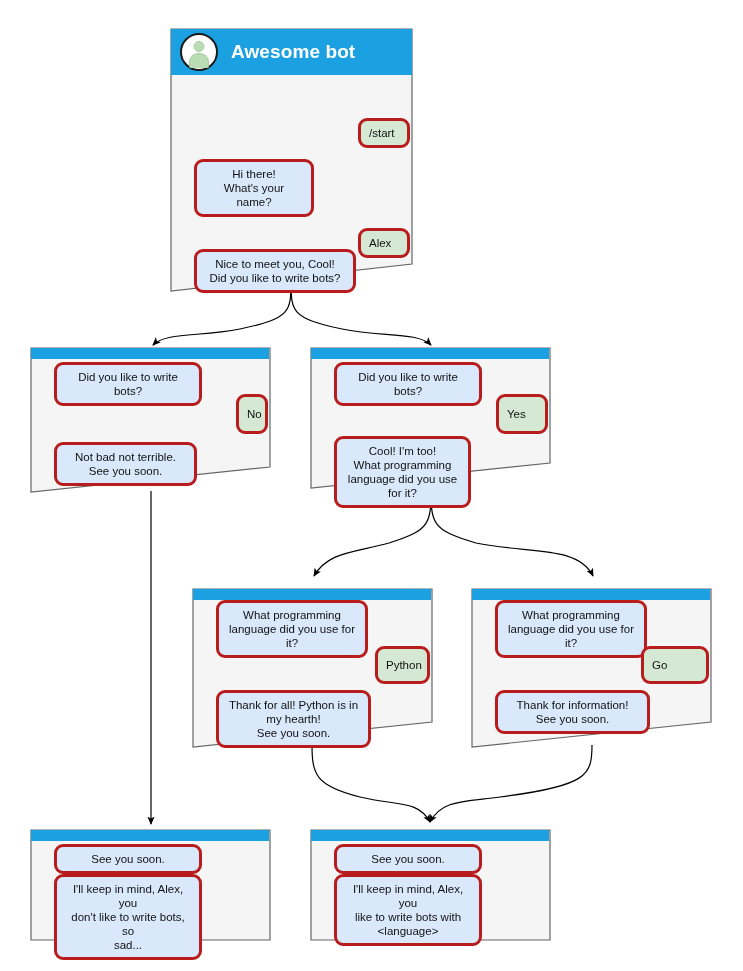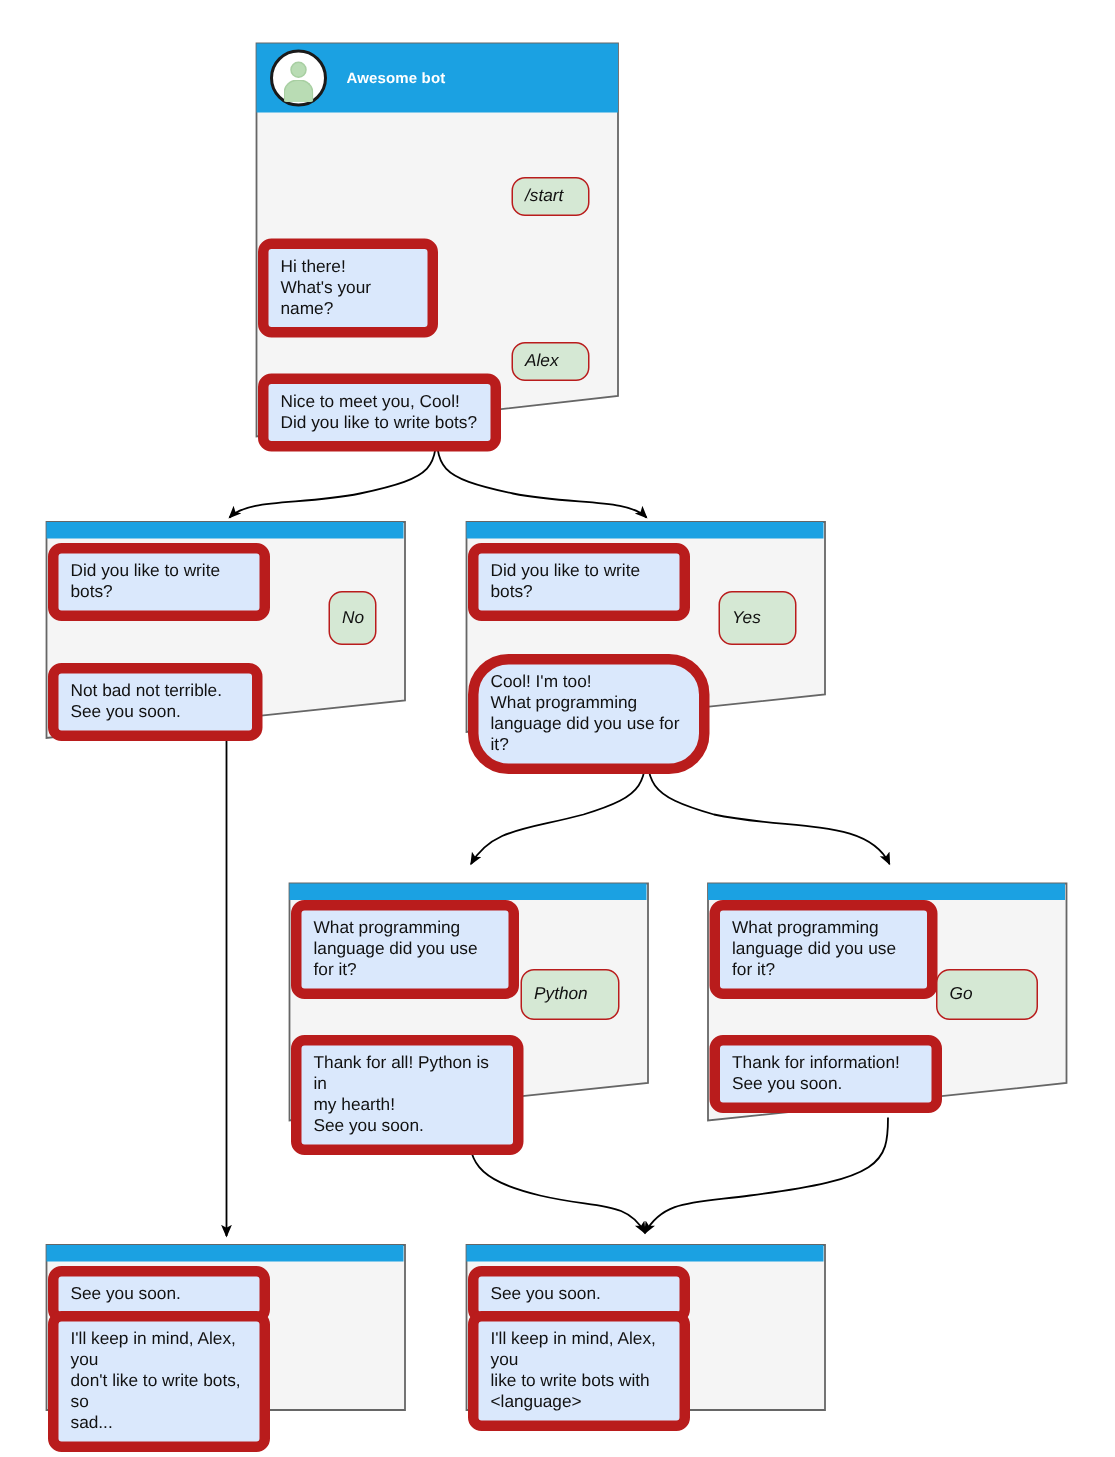--- a/index.html
+++ b/index.html
@@ -79,21 +79,21 @@
     width: 20px;
     height: 15px;
     border-radius: 9px 9px 2px 2px;
     background: #b9dcb4;
     border: 1px solid #a8cfa2;
     border-bottom: none;
     box-sizing: border-box;
   }
   .bot-title {
     color: #ffffff;
-    font-size: 10px;
+    font-size: 19px;
     font-weight: bold;
     margin-left: 13px;
     letter-spacing: .1px;
     text-align: right;
   }
   .msgs {
     position: absolute;
     left: 0;
     width: 100%;
   }
@@ -102,29 +102,29 @@
     box-sizing: border-box;
     font-size: 11.5px;
     line-height: 14px;
     color: #111111;
     padding: 5px 8px 5px 8px;
     border-radius: 9px;
     white-space: pre-line;
   }
   .bubble.bot {
     background: #dae8fc;
-    border: 7px solid #b91c1c;
-    left: 2px;
+    border: 3px solid #b91c1c;
+    left: 24px;
+    text-align: center;
   }
   .bubble.user {
     background: #d5e8d4;
-    border: 1px solid #b91c1c;
-    right: 20px;
+    border: 3px solid #b91c1c;
+    right: 3px;
     text-align: left;
-    font-style: italic;
   }
   .edge-path {
     fill: none;
     stroke: #000000;
     stroke-width: 1.2;
   }
 </style>
 </head>
 <body>
 
@@ -187,35 +187,35 @@
   </div>
 
   <div class="card" style="left:310px; top:347px; width:241px; height:142px;">
     <svg class="card-skew-bg" viewBox="0 0 241 142" preserveAspectRatio="none">
       <polygon points="1,1 240,1 240,116 1,141" fill="#f5f5f5" stroke="#666666" stroke-width="1.2"></polygon>
     </svg>
     <div class="card-header" style="width:238px;"></div>
     <div class="msgs" style="top:12px;">
       <div class="bubble bot" style="top:3px; width:148px;">Did you like to write bots?</div>
       <div class="bubble user" style="top:35px; width:52px; padding-top:10px; padding-bottom:10px;">Yes</div>
-      <div class="bubble bot" style="top:77px; width:161px;border-radius:27px;">Cool! I'm too!
+      <div class="bubble bot" style="top:77px; width:137px;">Cool! I'm too!
 What programming
 language did you use for it?</div>
     </div>
   </div>
 
   <div class="card" style="left:192px; top:588px; width:241px; height:160px;">
     <svg class="card-skew-bg" viewBox="0 0 241 160" preserveAspectRatio="none">
       <polygon points="1,1 240,1 240,134 1,159" fill="#f5f5f5" stroke="#666666" stroke-width="1.2"></polygon>
     </svg>
     <div class="card-header" style="width:238px;"></div>
     <div class="msgs" style="top:12px;">
       <div class="bubble bot" style="top:0px; width:152px;">What programming
 language did you use for it?</div>
-      <div class="bubble user" style="top:46px; width:66px; padding-top:9px; padding-bottom:9px;">Python</div>
+      <div class="bubble user" style="top:46px; width:55px; padding-top:9px; padding-bottom:9px;text-align:center;">Python</div>
       <div class="bubble bot" style="top:90px; width:155px;">Thank for all! Python is in
 my hearth!
 See you soon.</div>
     </div>
   </div>
 
   <div class="card" style="left:471px; top:588px; width:241px; height:160px;">
     <svg class="card-skew-bg" viewBox="0 0 241 160" preserveAspectRatio="none">
       <polygon points="1,1 240,1 240,134 1,159" fill="#f5f5f5" stroke="#666666" stroke-width="1.2"></polygon>
     </svg>

